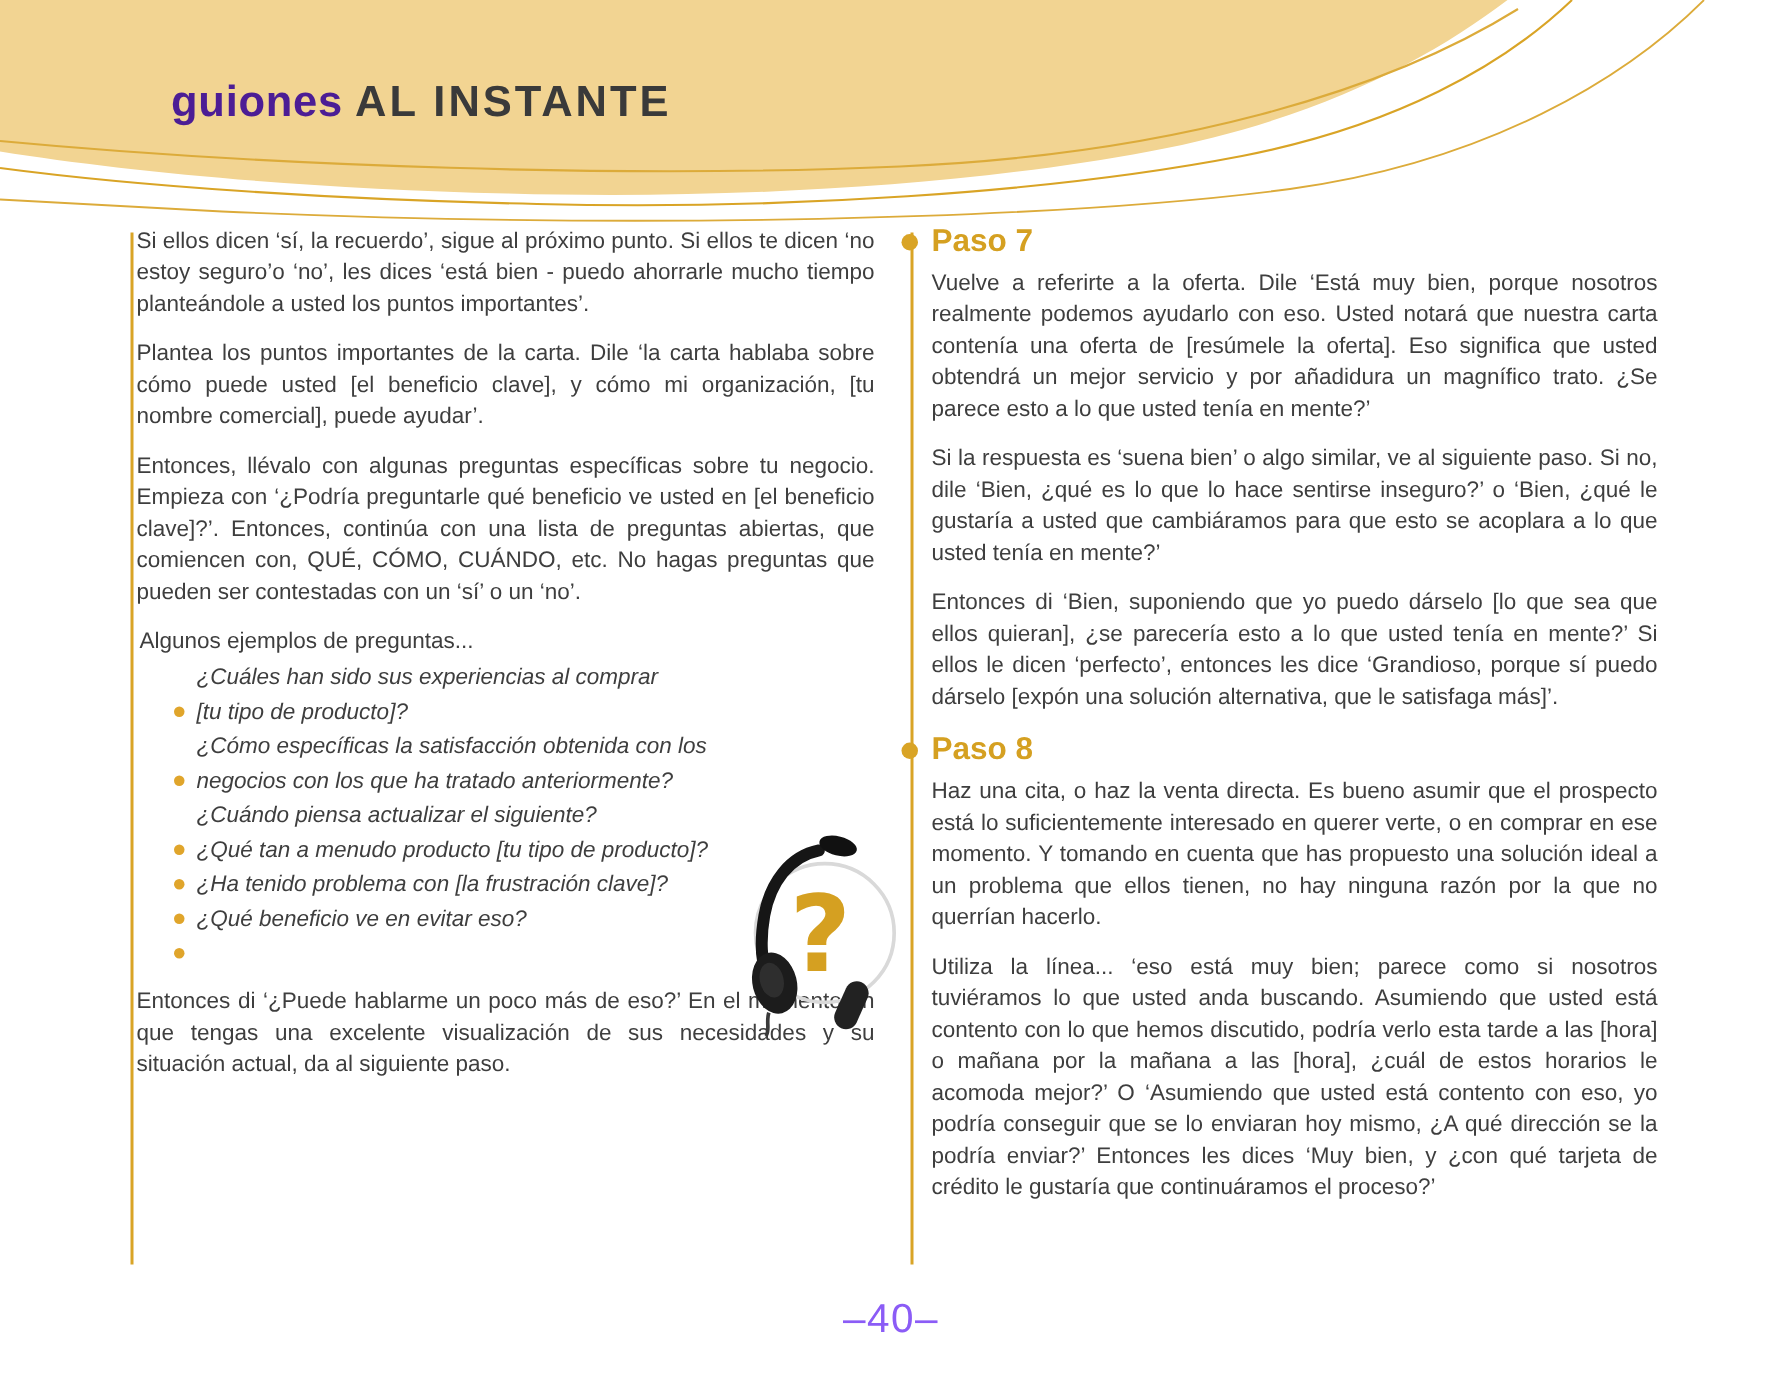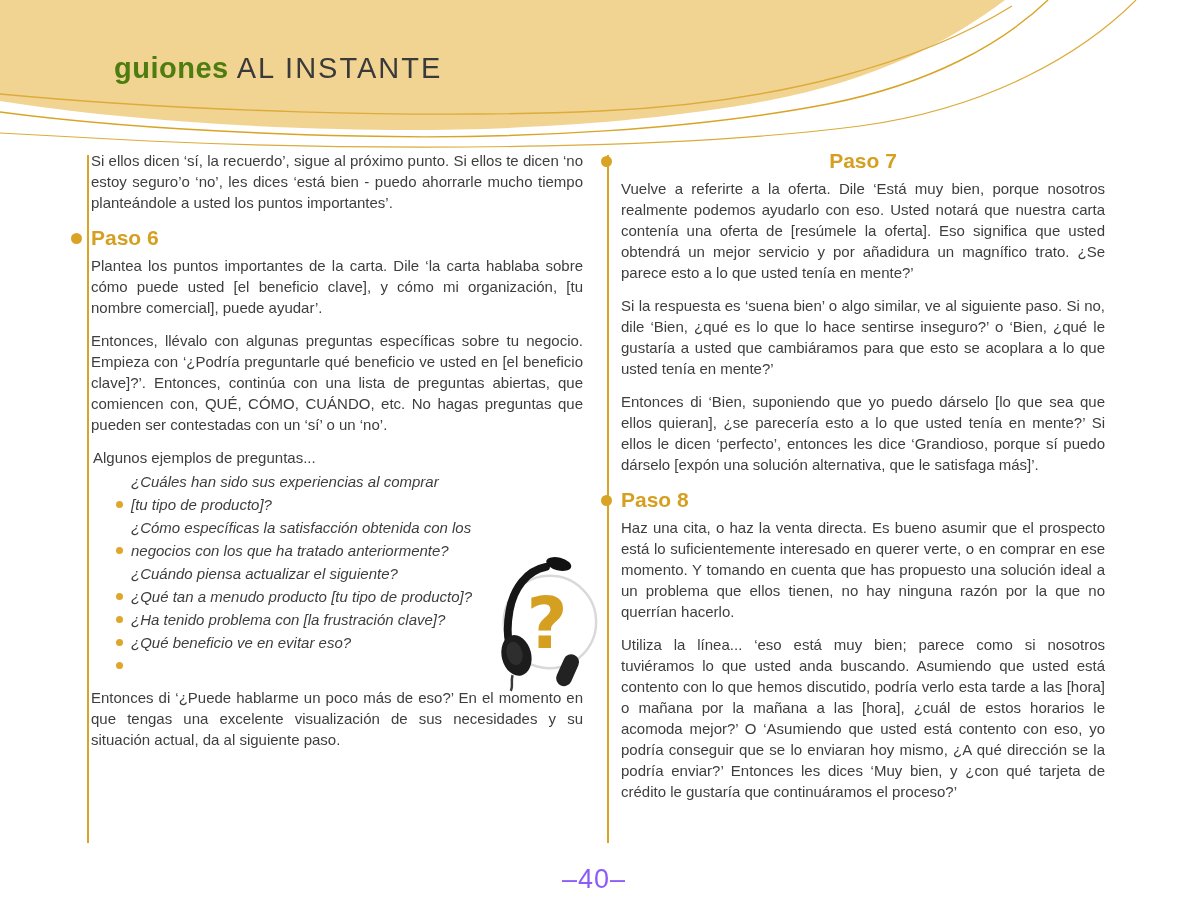--- a/index.html
+++ b/index.html
@@ -5,22 +5,22 @@
   * { margin:0; padding:0; box-sizing:border-box; }
   html,body { width:1188px; height:918px; }
   body {
     position:relative; overflow:hidden; background:#ffffff;
     font-family:"Liberation Sans","DejaVu Sans",sans-serif;
     color:#3e3e3e;
   }
   
   .header { position:absolute; left:0; top:0; width:1188px; height:160px; }
   .brand { position:absolute; left:114px; top:52px; font-size:29px; white-space:nowrap; }
-  .brand .bold { color:#4d7c0f; font-weight:bold; letter-spacing:0.5px; }
-  .brand .light { color:#3a3a3a; font-weight:400; letter-spacing:2px; margin-left:8px; }
+  .brand .bold { color:#4c1d95; font-weight:bold; letter-spacing:0.5px; }
+  .brand .light { color:#3a3a3a; font-weight:700; letter-spacing:2px; margin-left:8px; }
   
   .col { position:absolute; top:150px; font-size:15px; line-height:21px; }
   .col-left  { left:87px;  width:496px; padding-left:4px; }
   .col-right { left:607px; width:498px; padding-left:14px; }
   .vrule { position:absolute; left:0; top:5px; width:2px; height:688px; background:#d9a426; }
   .para { text-align:justify; margin-bottom:12px; }
   .step-title { position:relative; color:#d5a021; font-weight:bold; font-size:21px;
                 margin:14px 0 7px 0; }
   .step-title .dot { position:absolute; left:-20px; top:6px; width:11px; height:11px;
                      border-radius:50%; background:#d9a426; }
@@ -48,24 +48,20 @@
   <div class="brand">
     <span class="bold">guiones</span><span class="light">AL INSTANTE</span>
   </div>
 </div>
 
 <div class="col col-left">
   <div class="vrule"></div>
 
   <p class="para">Si ellos dicen ‘sí, la recuerdo’, sigue al próximo punto. Si ellos te dicen ‘no estoy seguro’o ‘no’, les dices ‘está bien - puedo ahorrarle mucho tiempo planteándole a usted los puntos importantes’.</p>
 
-  <h2 class="step-title">
-    <span class="dot"></span>
-    <span>Paso 6</span>
-  </h2>
   <p class="para">Plantea los puntos importantes de la carta. Dile ‘la carta hablaba sobre cómo puede usted [el beneficio clave], y cómo mi organización, [tu nombre comercial], puede ayudar’.</p>
   <p class="para">Entonces, llévalo con algunas preguntas específicas sobre tu negocio. Empieza con ‘¿Podría preguntarle qué beneficio ve usted en [el beneficio clave]?’. Entonces, continúa con una lista de preguntas abiertas, que comiencen con, QUÉ, CÓMO, CUÁNDO, etc. No hagas preguntas que pueden ser contestadas con un ‘sí’ o un ‘no’.</p>
 
   <p class="examples-label">Algunos ejemplos de preguntas...</p>
 
   <div class="example-list">
     <div class="example-row">
         
         <span>¿Cuáles han sido sus experiencias al comprar</span>
       </div>
@@ -113,21 +109,21 @@
     <ellipse cx="30" cy="104" rx="8" ry="12" fill="#2e2e2e" transform="rotate(-14 30 104)"></ellipse>
     <path d="M28,126 C26,133 29,138 26,142" fill="none" stroke="#3a3a3a" stroke-width="2.5"></path>
     <rect x="76" y="104" width="16" height="34" rx="8" fill="#222222" transform="rotate(24 84 121)"></rect>
     <text x="63" y="98" font-size="72" font-weight="bold" fill="#d5a021" font-family="DejaVu Sans, sans-serif" text-anchor="middle">?</text>
   </svg>
 </div>
 
 <div class="col col-right">
   <div class="vrule"></div>
 
-  <h2 class="step-title" style="margin-top:0;text-align:center;">
+  <h2 class="step-title" style="margin-top:0;">
     <span class="dot"></span>
     <span>Paso 7</span>
   </h2>
   <p class="para">Vuelve a referirte a la oferta. Dile ‘Está muy bien, porque nosotros realmente podemos ayudarlo con eso. Usted notará que nuestra carta contenía una oferta de [resúmele la oferta]. Eso significa que usted obtendrá un mejor servicio y por añadidura un magnífico trato. ¿Se parece esto a lo que usted tenía en mente?’</p>
   <p class="para">Si la respuesta es ‘suena bien’ o algo similar, ve al siguiente paso. Si no, dile ‘Bien, ¿qué es lo que lo hace sentirse inseguro?’ o ‘Bien, ¿qué le gustaría a usted que cambiáramos para que esto se acoplara a lo que usted tenía en mente?’</p>
   <p class="para">Entonces di ‘Bien, suponiendo que yo puedo dárselo [lo que sea que ellos quieran], ¿se parecería esto a lo que usted tenía en mente?’ Si ellos le dicen ‘perfecto’, entonces les dice ‘Grandioso, porque sí puedo dárselo [expón una solución alternativa, que le satisfaga más]’.</p>
 
   <h2 class="step-title">
     <span class="dot"></span>
     <span>Paso 8</span>

